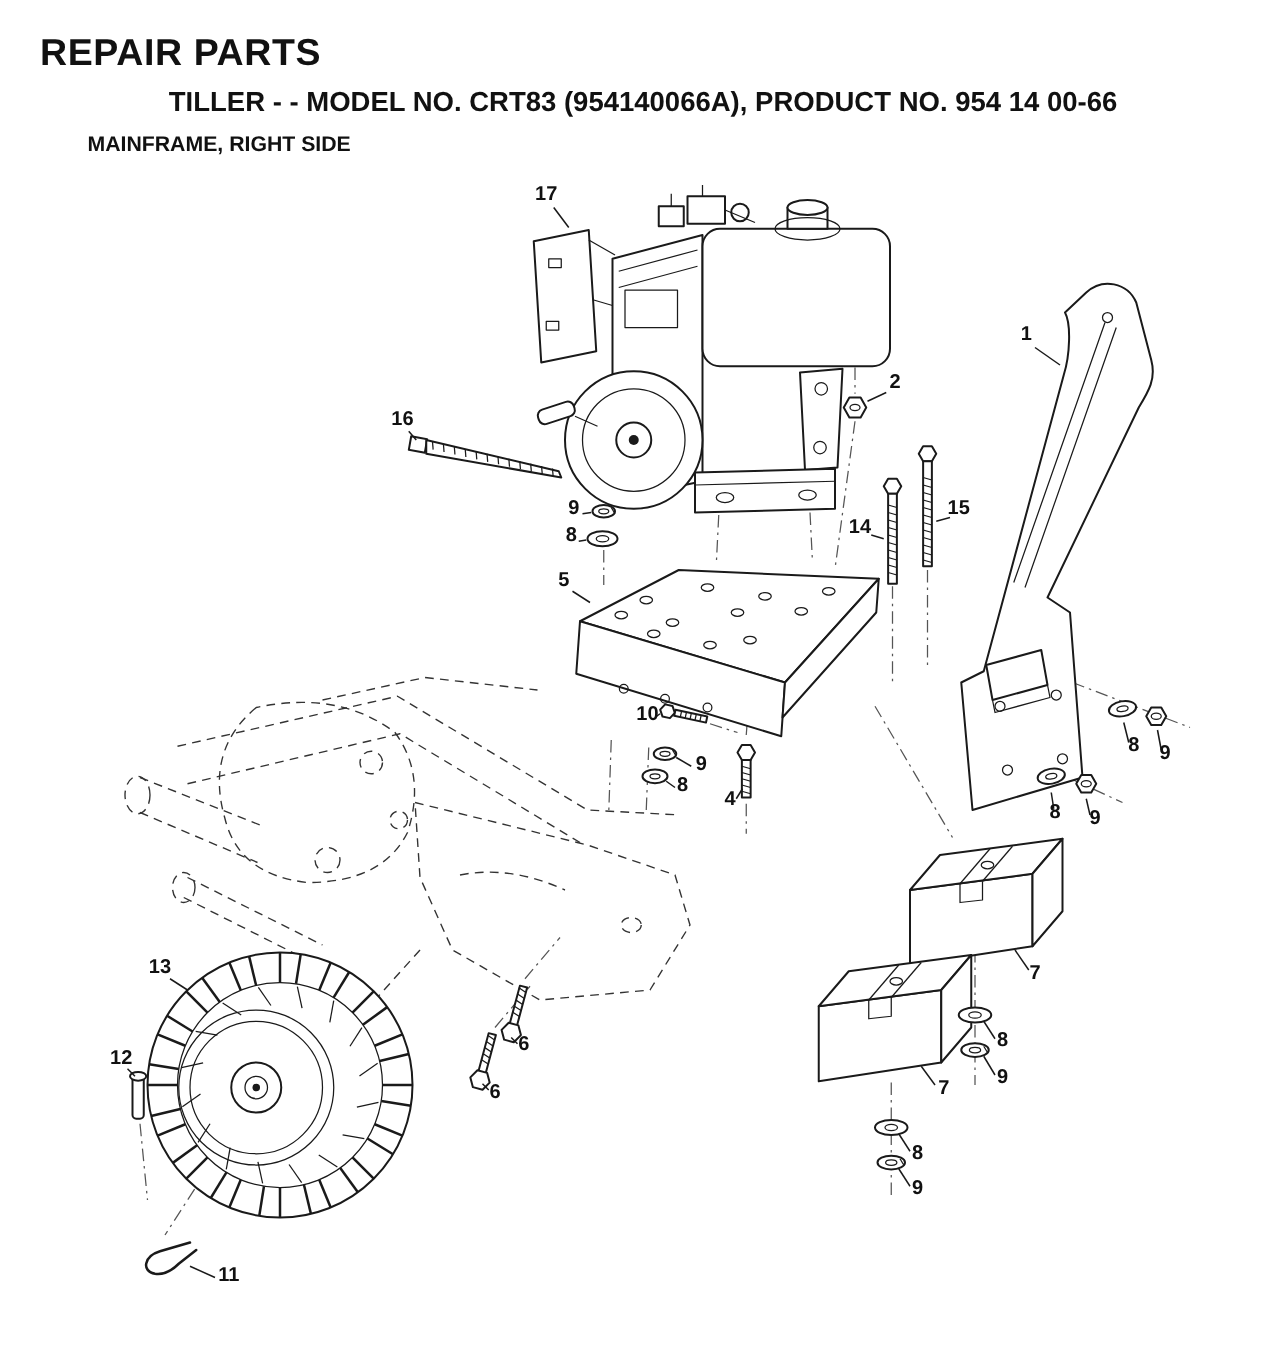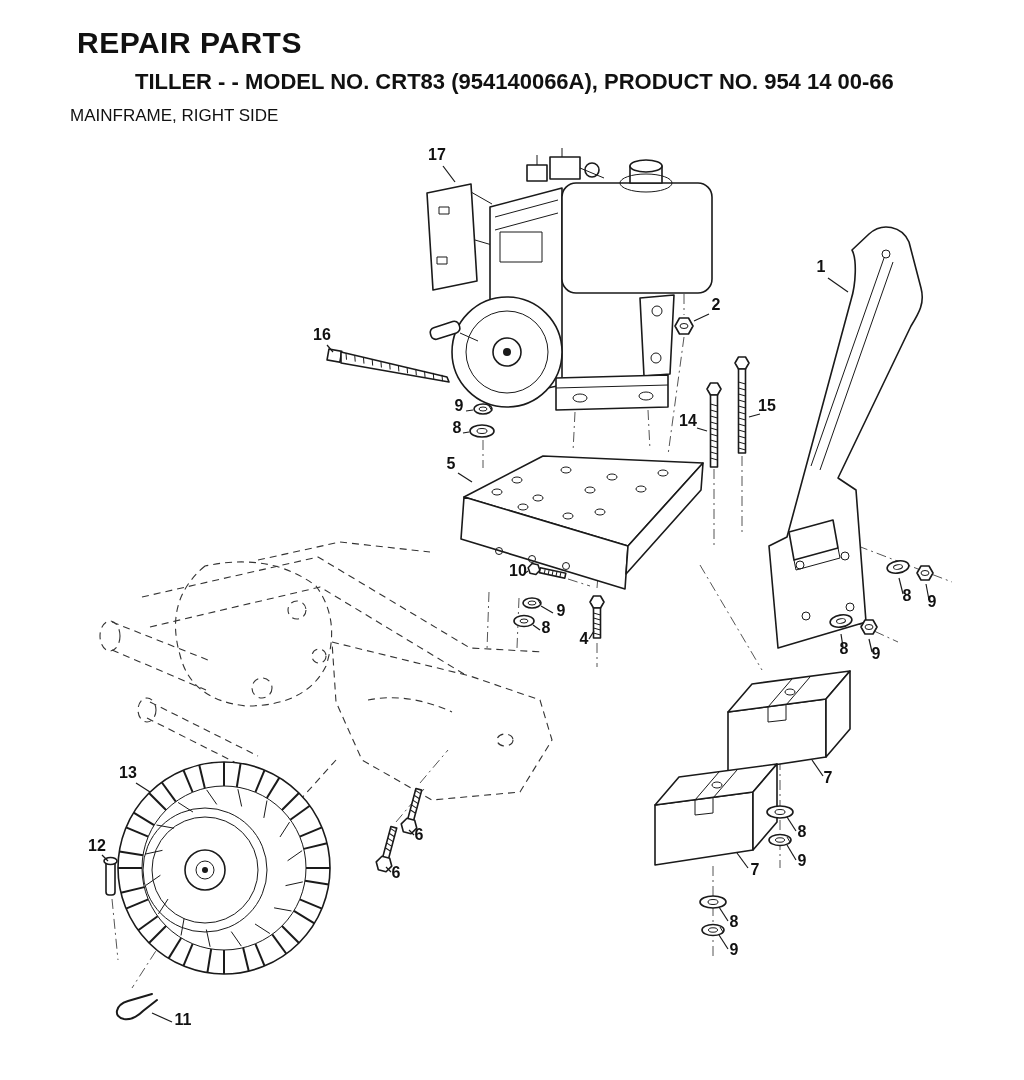--- a/index.html
+++ b/index.html
@@ -1,23 +1,23 @@
 <!DOCTYPE html>
 <html><head>
 <meta charset="utf-8">
 <style>
   html,body{margin:0;padding:0;}
   body{
     width:1024px;height:1080px;position:relative;overflow:hidden;
     background:#ffffff;font-family:"Liberation Sans",sans-serif;color:#111;
   }
   .header{position:absolute;left:0;top:0;width:100%;z-index:2;}
-  .title{font-size:30px;font-weight:bold;margin:26px 0 0 77px;letter-spacing:.5px;}
+  .title{font-size:30px;font-weight:bold;margin:26px 0 0 32px;letter-spacing:.5px;}
   .subtitle{font-size:22px;font-weight:bold;margin:9px 0 0 135px;white-space:nowrap;}
-  .section{font-size:17px;font-weight:normal;margin:11px 0 0 70px;}
+  .section{font-size:17px;font-weight:bold;margin:11px 0 0 70px;}
   svg{position:absolute;left:0;top:0;z-index:1;}
   .part{fill:#ffffff;stroke:#1a1a1a;stroke-width:1.6;stroke-linejoin:round;}
   .thin{fill:none;stroke:#1a1a1a;stroke-width:1;stroke-linejoin:round;}
   .lug{stroke:#1a1a1a;stroke-width:2;}
   .phantom{fill:none;stroke:#333;stroke-width:1.1;stroke-dasharray:7 5;stroke-linejoin:round;}
   .cline{fill:none;stroke:#555;stroke-width:1;stroke-dasharray:10 4 2 4;}
   .leader{stroke:#1a1a1a;stroke-width:1.2;}
   text.callout{font-family:"Liberation Sans",sans-serif;font-size:16px;font-weight:bold;fill:#111;text-anchor:middle;}
 </style>
 </head>

